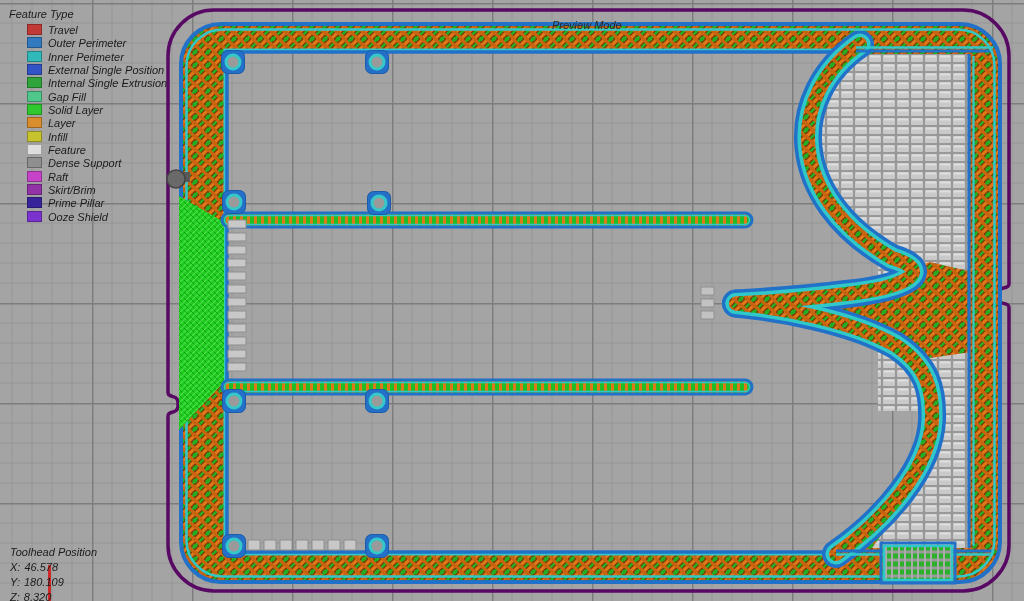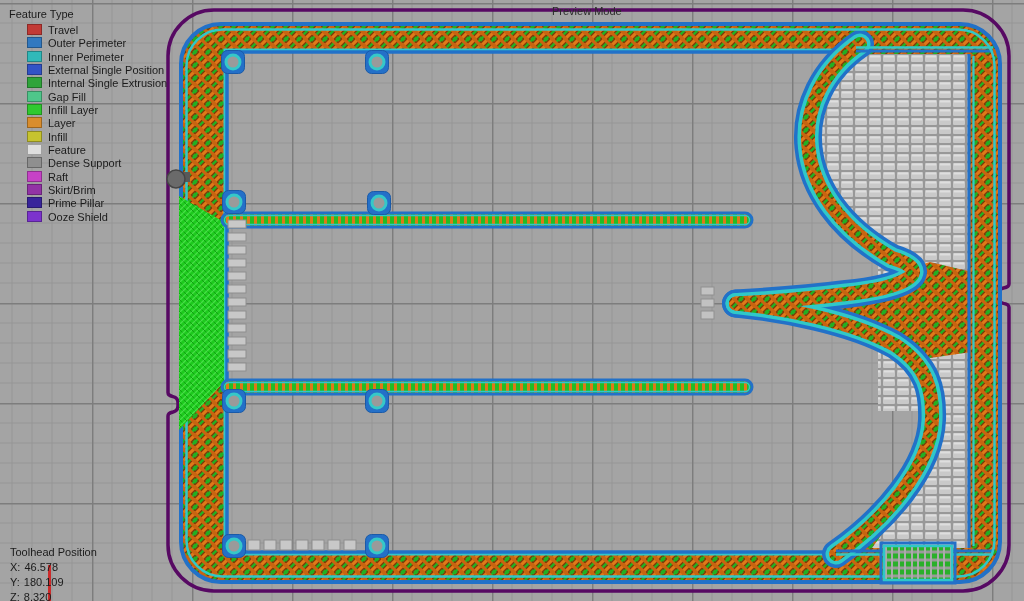--- a/index.html
+++ b/index.html
@@ -2,22 +2,22 @@
 <html><head>
 <meta charset="utf-8">
 <style>
   html,body{margin:0;padding:0;}
   body{
     width:1024px;height:601px;position:relative;overflow:hidden;
     font-family:"Liberation Sans","DejaVu Sans",sans-serif;
     background:#a4a4a4;
   }
   #canvas-svg{position:absolute;left:0;top:0;}
-  .overlay{position:absolute;color:#1b1b1b;font-size:11px;line-height:13px;}
-  .preview-title{left:552px;top:5px;color:#2a2a2a;}
+  .overlay{position:absolute;color:#1b1b1b;font-size:11px;line-height:13px;font-style:italic;}
+  .preview-title{left:552px;top:19px;color:#2a2a2a;}
   .legend{left:9px;top:8px;}
   .legend-title{margin:0 0 3px 0;}
   .legend-row{display:flex;height:13.35px;padding-left:18px;}
   .legend-swatch{width:15px;height:11px;margin-right:6px;border:1px solid rgba(0,0,0,0.28);box-sizing:border-box;flex:0 0 auto;}
   .legend-label{white-space:nowrap;}
   .toolhead-panel{left:10px;top:546px;}
   .toolhead-title{margin-bottom:2px;}
   .coord{height:14.8px;white-space:nowrap;}
   .coord .val{margin-left:4px;}
 </style>
@@ -241,21 +241,21 @@
     <span class="legend-label">Internal Single Extrusion</span>
   </div>
 
   <div class="legend-row">
     <span class="legend-swatch" style="background: rgb(79, 198, 138);"></span>
     <span class="legend-label">Gap Fill</span>
   </div>
 
   <div class="legend-row">
     <span class="legend-swatch" style="background: rgb(47, 201, 47);"></span>
-    <span class="legend-label">Infill Layer</span>
+    <span class="legend-label">Solid Layer</span>
   </div>
 
   <div class="legend-row">
     <span class="legend-swatch" style="background: rgb(217, 141, 45);"></span>
     <span class="legend-label">Layer</span>
   </div>
 
   <div class="legend-row">
     <span class="legend-swatch" style="background: rgb(198, 195, 47);"></span>
     <span class="legend-label">Infill</span>

